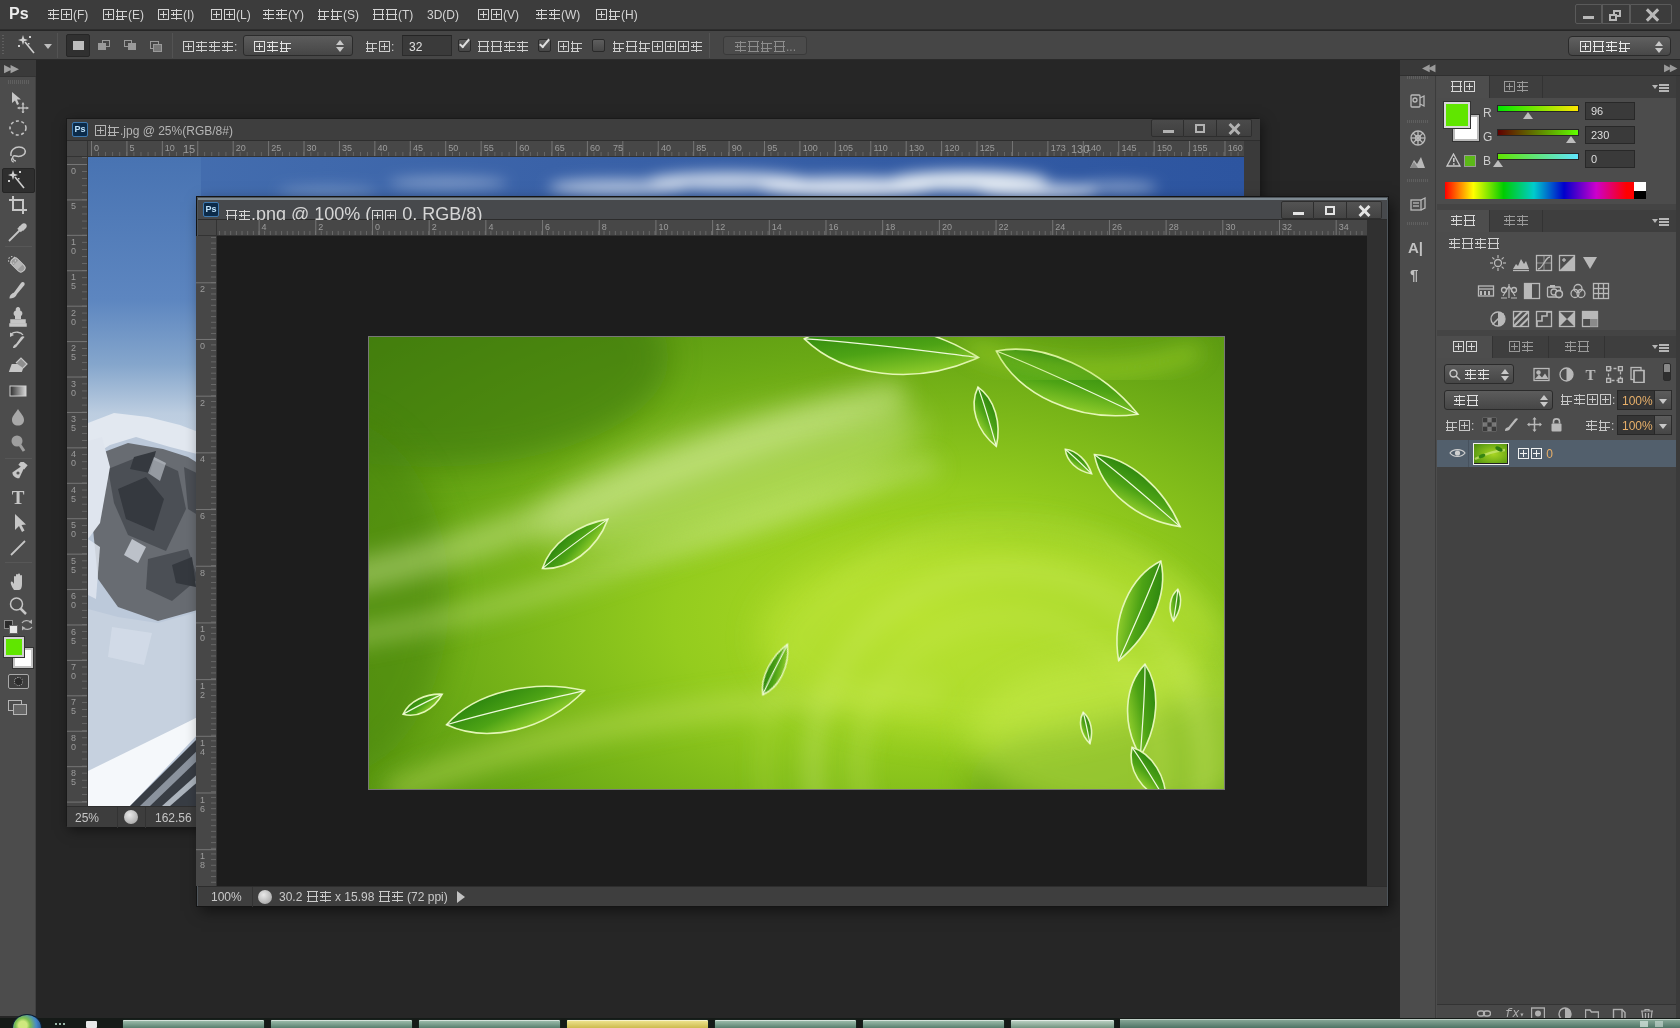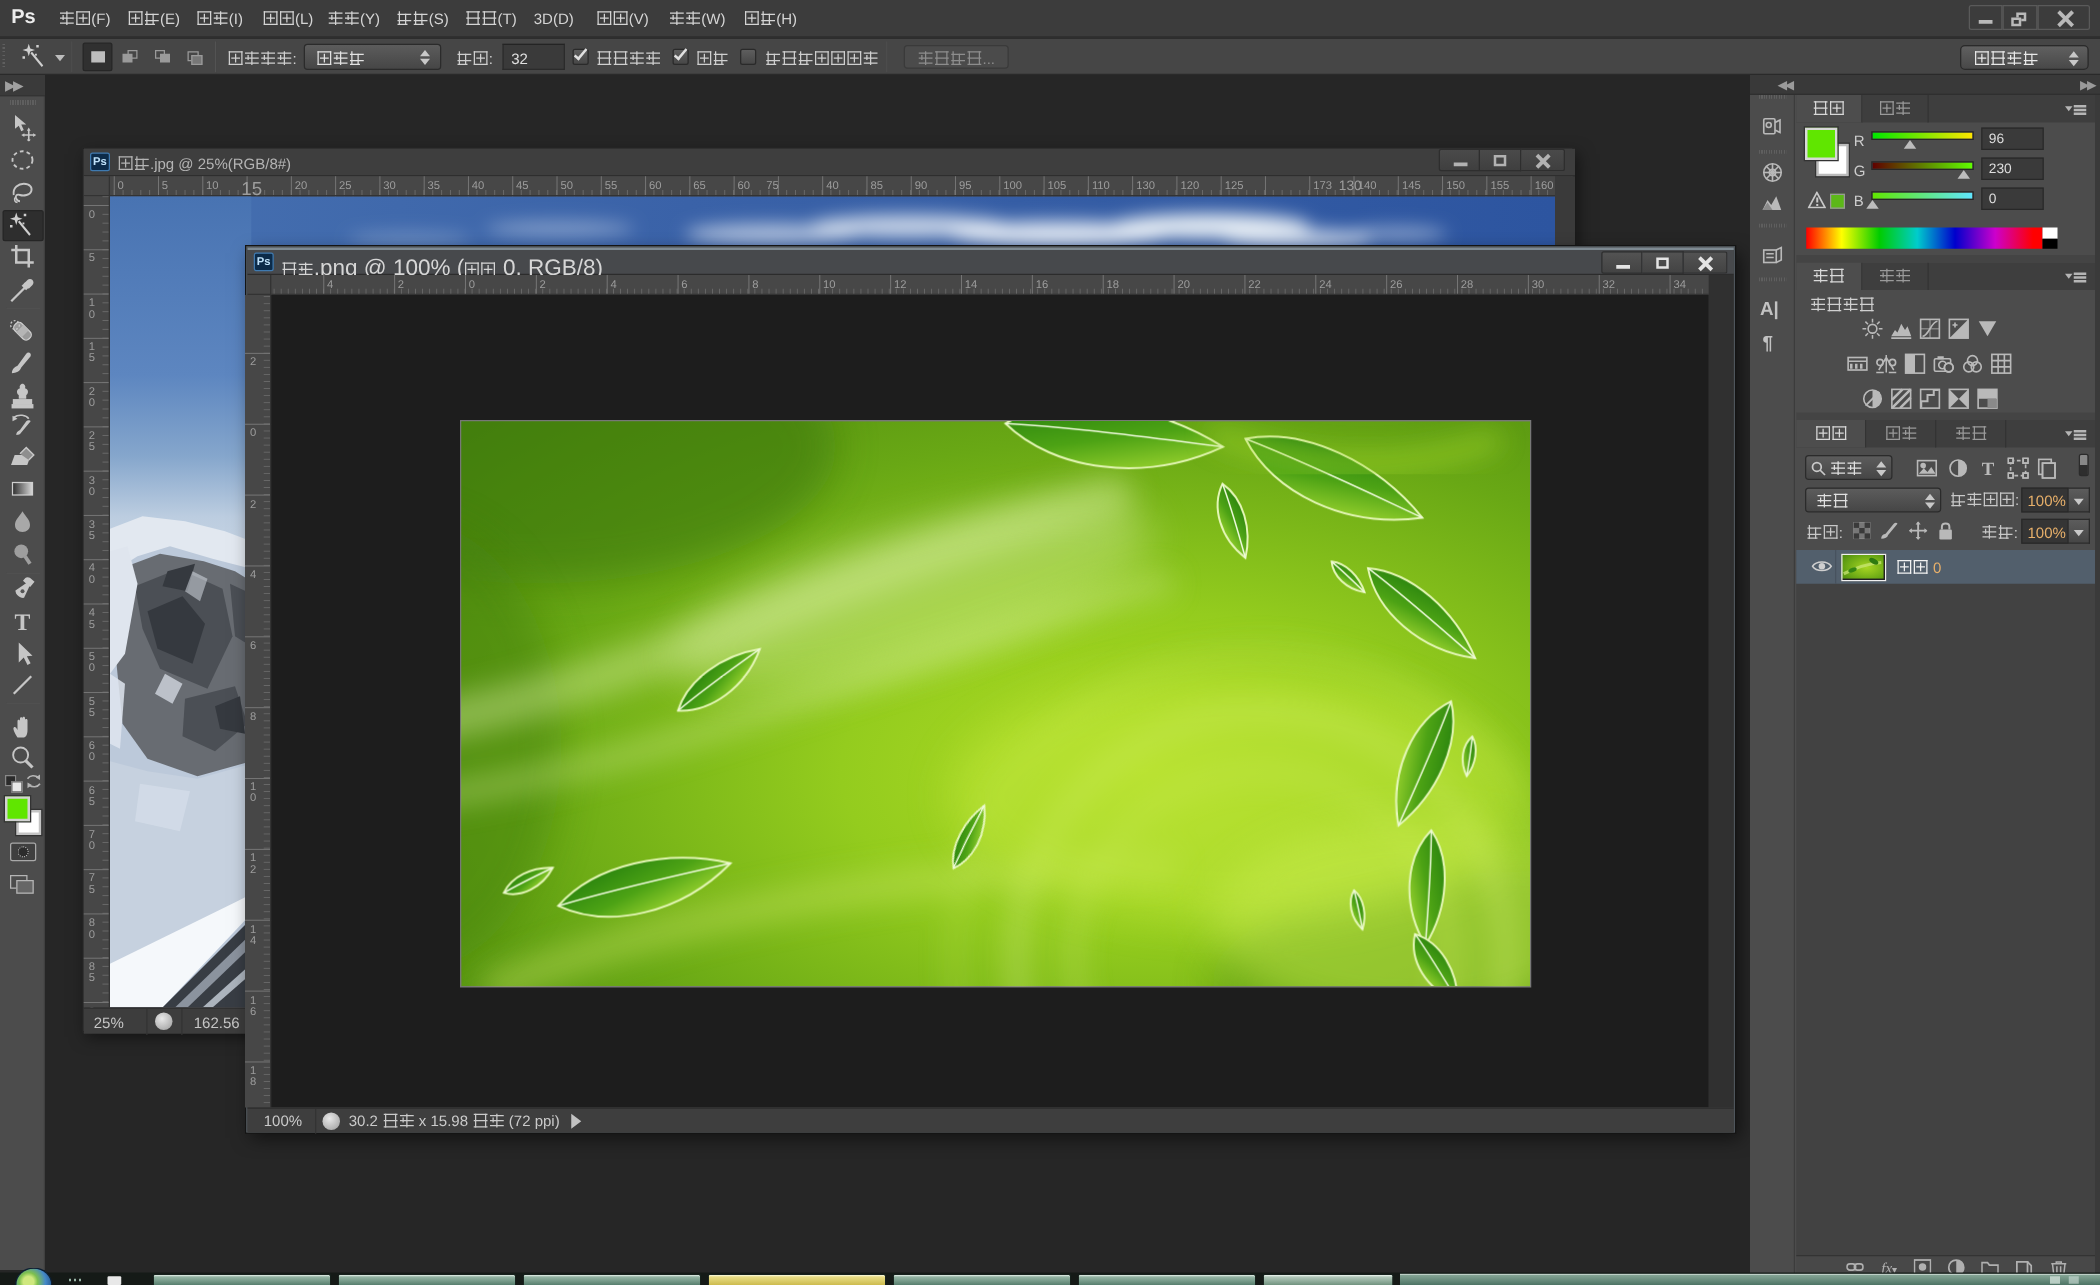--- a/index.html
+++ b/index.html
@@ -248,21 +248,21 @@
       </div>
       <div class="ab" style="left:1150px;top:0px;width:35px;height:18px;background:linear-gradient(#4a4a4a,#3f3f3f);border:1px solid #2e2e2e;border-left:none;border-radius:0 2px 2px 0">
         <div class="ab" style="left:16px;top:2px;width:3px;height:14px;background:#b2b2b2;transform:rotate(45deg)"></div>
         <div class="ab" style="left:16px;top:2px;width:3px;height:14px;background:#b2b2b2;transform:rotate(-45deg)"></div>
       </div>
  </div>
  <div class="ab" style="left:21px;top:22px;width:1156px;height:16px;background:#474747;border-bottom:1px solid #333;background-image:linear-gradient(90deg,#757575 0,#757575 1px,transparent 1px),linear-gradient(90deg,#686868 0,#686868 1px,transparent 1px);background-size:35.433px 16px,7.087px 5px;background-repeat:repeat-x,repeat-x;background-position:3.0px 0,3.0px 11px">
       <span class="tx" style="left:6.0px;top:2px;font-size:9px;color:#9c9c9c">0</span>
       <span class="tx" style="left:41.433px;top:2px;font-size:9px;color:#9c9c9c">5</span>
       <span class="tx" style="left:76.866px;top:2px;font-size:9px;color:#9c9c9c">10</span>
-      <span class="tx" style="left:105px;top:2px;font-size:15px;color:#9c9c9c">15</span>
+      <span class="tx" style="left:95px;top:2px;font-size:11px;color:#9c9c9c">15</span>
       <span class="tx" style="left:147.732px;top:2px;font-size:9px;color:#9c9c9c">20</span>
       <span class="tx" style="left:183.165px;top:2px;font-size:9px;color:#9c9c9c">25</span>
       <span class="tx" style="left:218.598px;top:2px;font-size:9px;color:#9c9c9c">30</span>
       <span class="tx" style="left:254.031px;top:2px;font-size:9px;color:#9c9c9c">35</span>
       <span class="tx" style="left:289.464px;top:2px;font-size:9px;color:#9c9c9c">40</span>
       <span class="tx" style="left:324.897px;top:2px;font-size:9px;color:#9c9c9c">45</span>
       <span class="tx" style="left:360.33px;top:2px;font-size:9px;color:#9c9c9c">50</span>
       <span class="tx" style="left:395.763px;top:2px;font-size:9px;color:#9c9c9c">55</span>
       <span class="tx" style="left:431.196px;top:2px;font-size:9px;color:#9c9c9c">60</span>
       <span class="tx" style="left:466.629px;top:2px;font-size:9px;color:#9c9c9c">65</span>
@@ -821,21 +821,21 @@
       </svg></div>
  <span class="tx" style="left:80px;top:7px;font-size:12px;color:#f2f2f2"><i class="c g2"></i><i class="c g2"></i> <span style="color:#e8b06a">0</span></span>
 </div>
 <div class="ab" style="left:1437px;top:1004px;width:239px;height:16px;background:#484848;border-top:1px solid #333"></div>
 <svg class="ab" style="left:1477px;top:1007px" width="14" height="14" viewBox="0 0 14 14">
     <g fill="none" stroke="#b0b0b0" stroke-width="1.4">
       <rect x="0.5" y="4" width="7" height="5" rx="2.5"></rect>
       <rect x="6.5" y="4" width="7" height="5" rx="2.5"></rect>
     </g>
   </svg>
-<div class="ab" style="left:1505px;top:1007px;font-size:12px;font-style:italic;color:#b0b0b0;font-family:Liberation Serif, serif">fx<span style="font-style:normal;font-size:8px">▾</span></div>
+<div class="ab" style="left:1505px;top:1007px;font-size:12px;font-style:italic;color:#b0b0b0;font-family:Liberation Mono, monospace">fx<span style="font-style:normal;font-size:8px">▾</span></div>
 <svg class="ab" style="left:1531px;top:1007px" width="14" height="14" viewBox="0 0 14 14">
     <rect x="0.5" y="1" width="13" height="11" fill="none" stroke="#b0b0b0" stroke-width="1.4"></rect>
     <circle cx="7" cy="6.5" r="3" fill="#b0b0b0"></circle>
   </svg>
 <svg class="ab" style="left:1558px;top:1007px" width="14" height="14" viewBox="0 0 14 14">
     <circle cx="7" cy="7" r="6" fill="none" stroke="#b0b0b0" stroke-width="1.4"></circle>
     <path d="M7,1 A6,6 0 0 1 7,13 Z" fill="#b0b0b0"></path>
   </svg>
 <svg class="ab" style="left:1585px;top:1007px" width="14" height="14" viewBox="0 0 14 14">
     <path d="M0.5,12 L0.5,3 L5,3 L6.5,5 L13.5,5 L13.5,12 Z" fill="none" stroke="#b0b0b0" stroke-width="1.4"></path>

